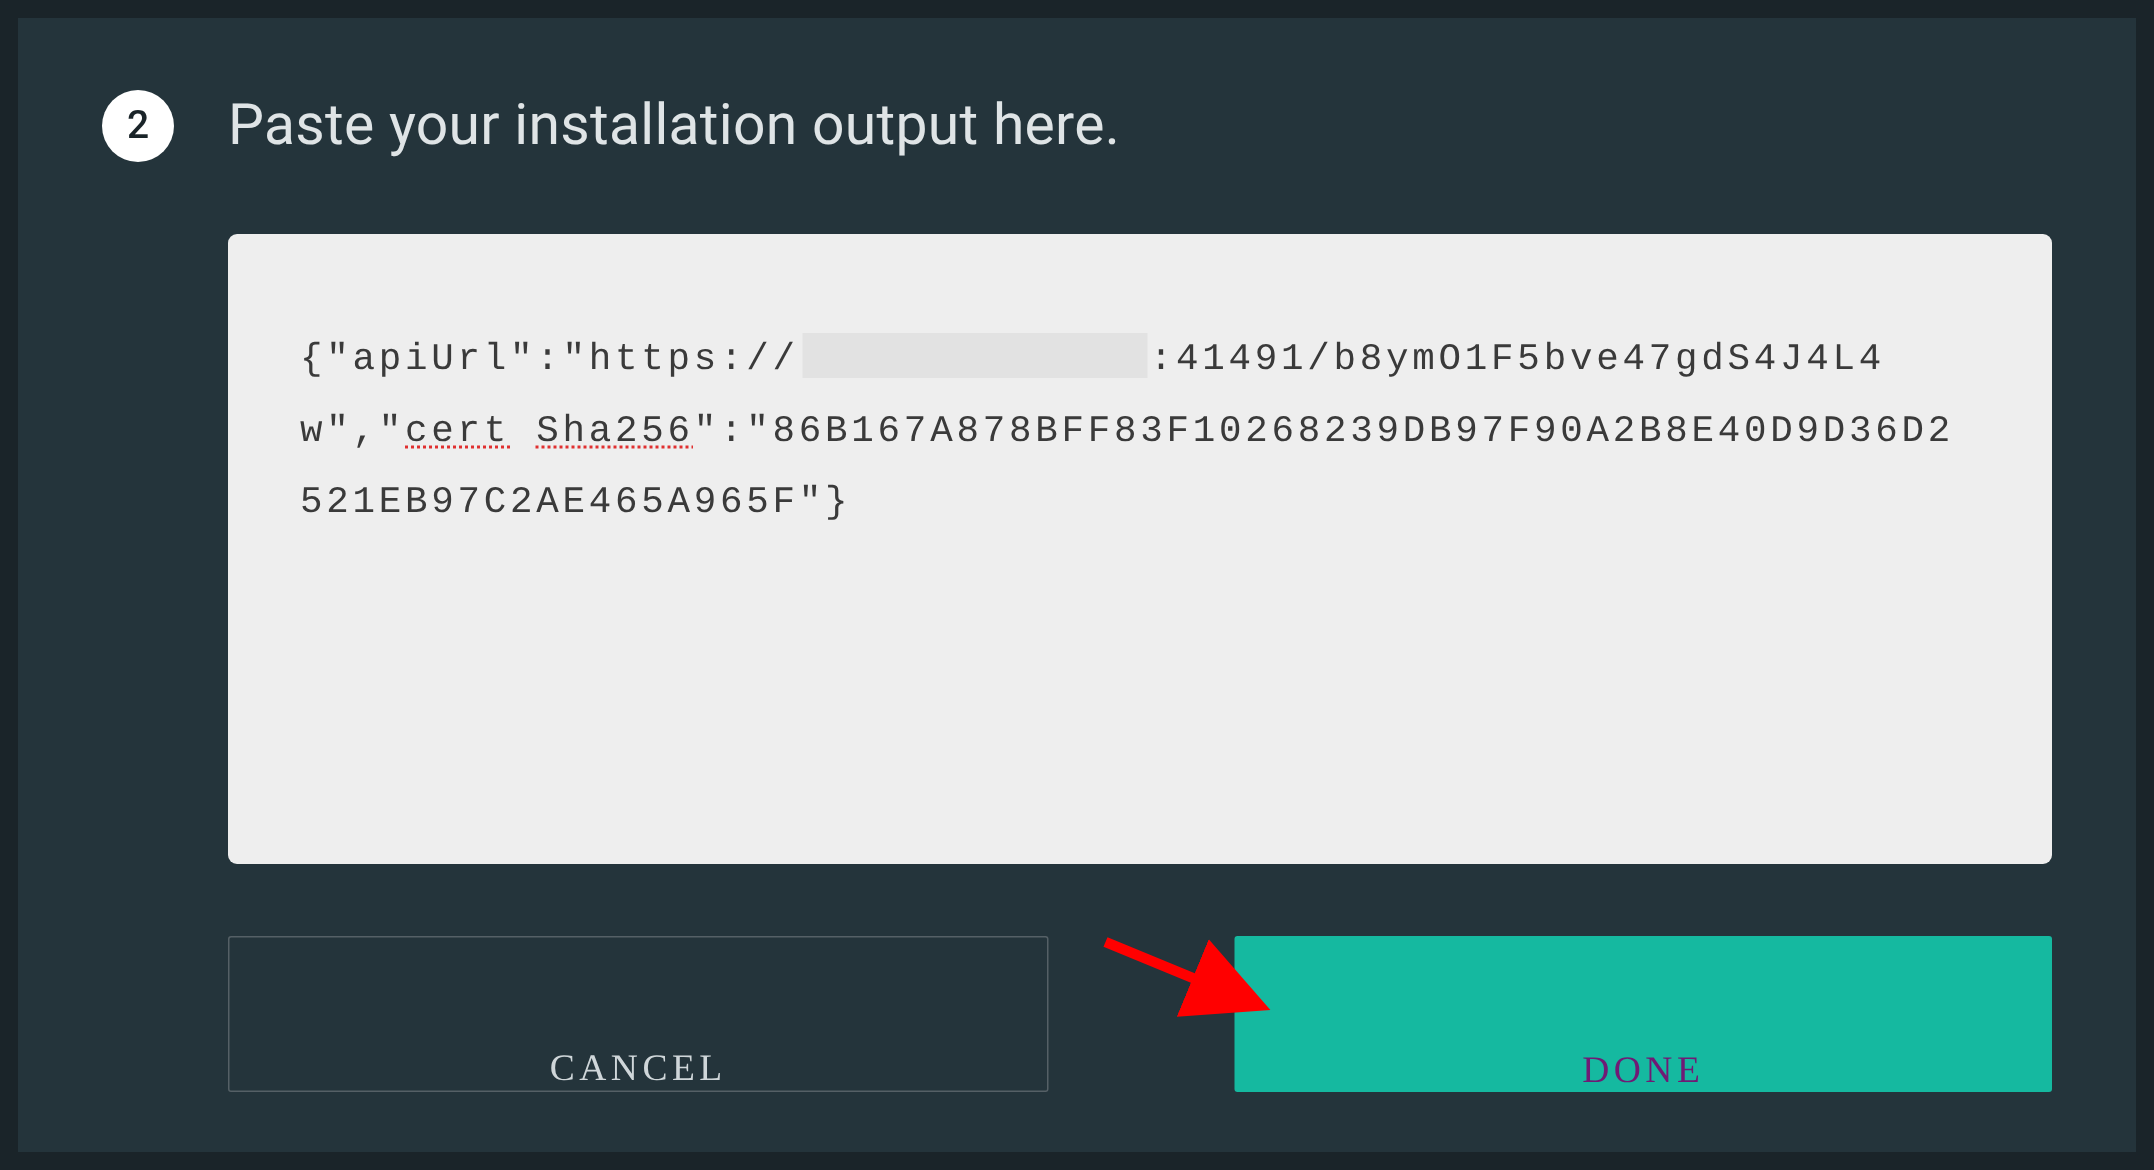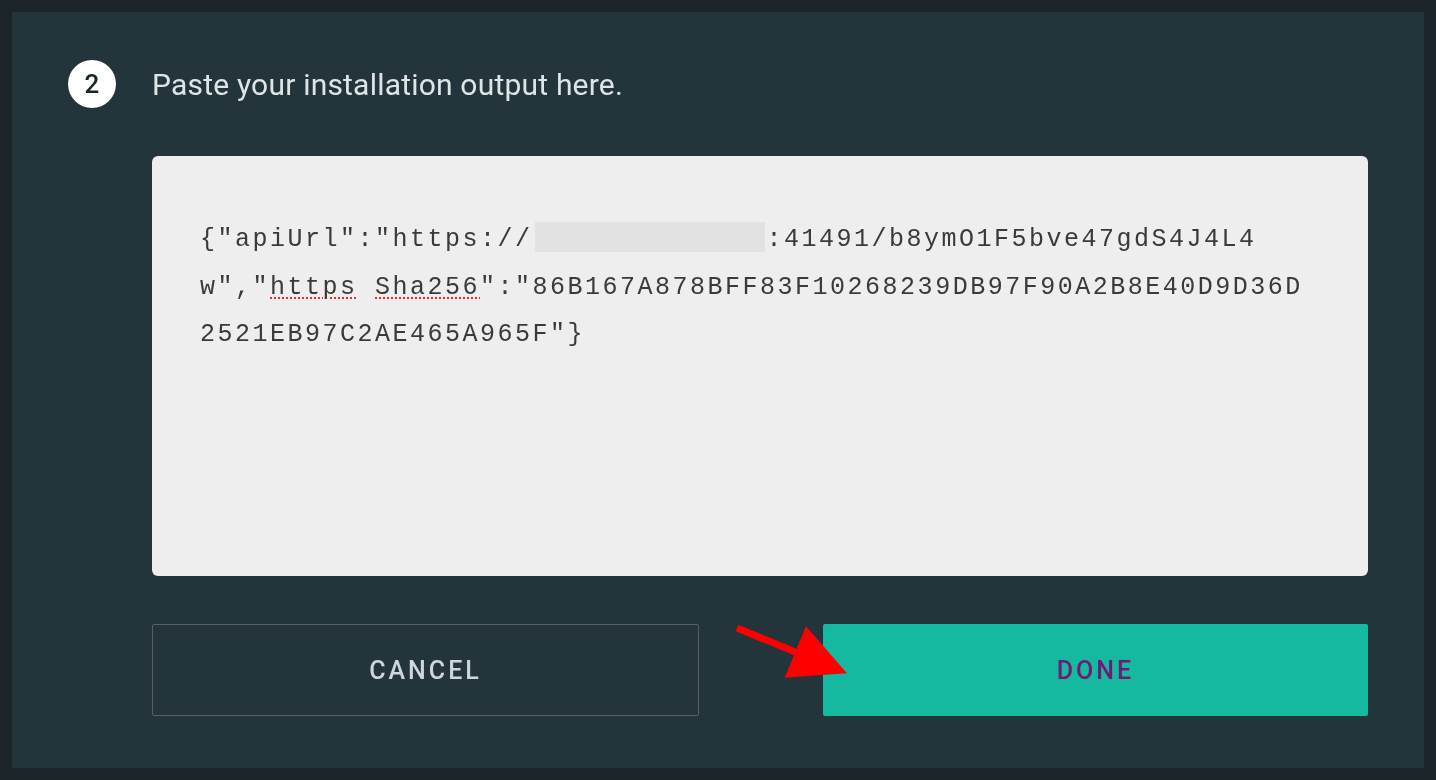--- a/index.html
+++ b/index.html
@@ -39,21 +39,21 @@
       color: #1a2429;
       display: flex;
       align-items: center;
       justify-content: center;
       font-size: 26px;
       font-weight: 500;
       flex-shrink: 0;
     }
     .step-title {
       color: #dfe4e6;
-      font-size: 30px;
+      font-size: 38px;
       font-weight: 400;
       letter-spacing: 0.2px;
     }
     .content-area {
       margin-left: 84px;
     }
     .textarea-wrap {
       background: #eeeeee;
       border-radius: 6px;
       padding: 60px 48px 48px 48px;
@@ -91,30 +91,31 @@
       position: relative;
       top: -2px;
     }
     .button-row {
       display: flex;
       gap: 124px;
       justify-content: flex-start;
     }
     .btn {
       flex: 1;
-      height: 92px;
+      height: 104px;
       font-size: 25px;
       letter-spacing: 3px;
       font-weight: 500;
       border-radius: 2px;
       cursor: pointer;
       display: flex;
-      align-items: center;
+      align-items: flex-end;
       justify-content: center;
       user-select: none;
+      font-family: Liberation Serif, serif;
     }
     .btn-cancel {
       background: transparent;
       border: 1px solid #556066;
       color: #cfd6d9;
       max-width: 558px;
     }
     .btn-done {
       background: #15b9a0;
       border: none;
@@ -137,21 +138,21 @@
     <div class="step-header">
       <div class="step-badge">
         <span>2</span>
       </div>
       <div class="step-title">Paste your installation output here.</div>
     </div>
 
     <div class="content-area">
 
       <div class="textarea-wrap">
-        <div class="output-text"><span>{"apiUrl":"https://</span><span class="redacted"></span><span>:41491/b8ymO1F5bve47gdS4J4L4w","</span><span class="spellerr">https</span><span> </span><span class="spellerr">Sha256</span><span>":"86B167A878BFF83F10268239DB97F90A2B8E40D9D36D2521EB97C2AE465A965F"}</span></div>
+        <div class="output-text"><span>{"apiUrl":"https://</span><span class="redacted"></span><span>:41491/b8ymO1F5bve47gdS4J4L4w","</span><span class="spellerr">cert</span><span> </span><span class="spellerr">Sha256</span><span>":"86B167A878BFF83F10268239DB97F90A2B8E40D9D36D2521EB97C2AE465A965F"}</span></div>
       </div>
 
       <div class="button-row">
         <div class="btn btn-cancel">
           <span>CANCEL</span>
         </div>
         <div class="btn btn-done">
           <span>DONE</span>
         </div>
       </div>

